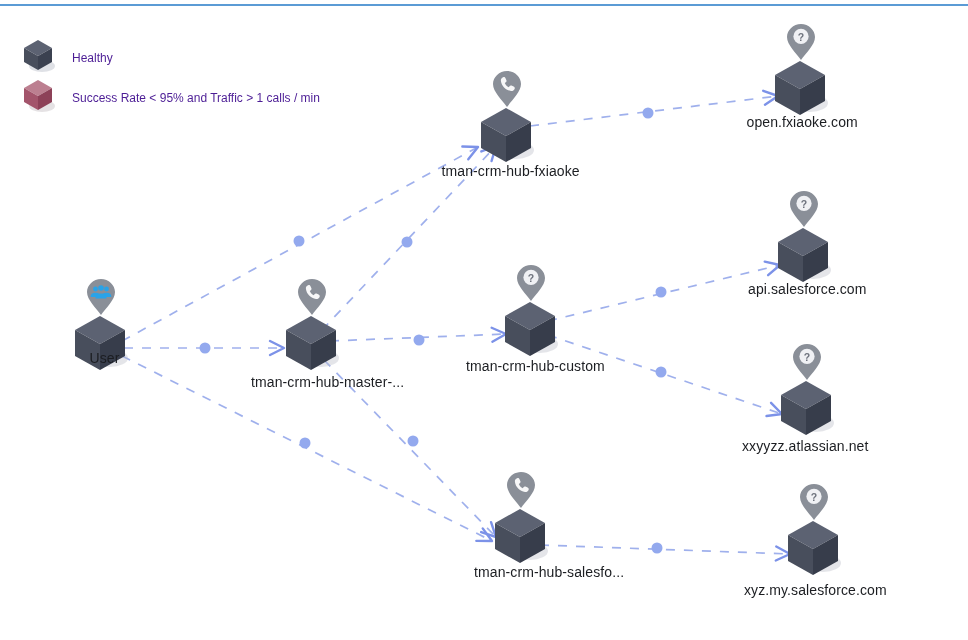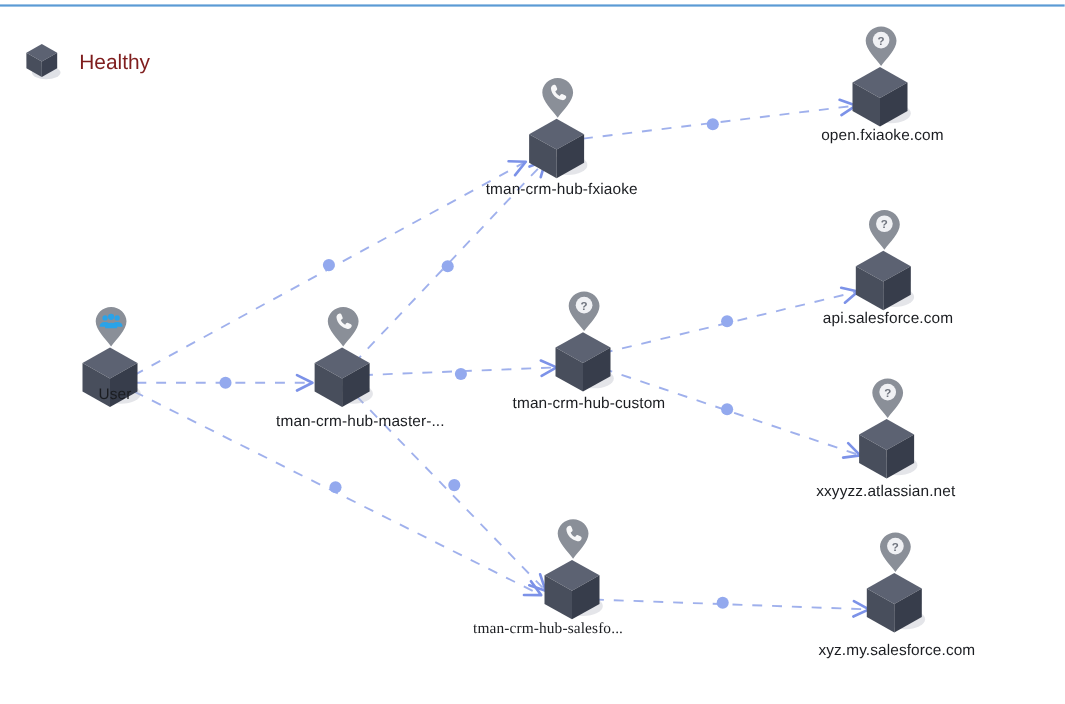--- a/index.html
+++ b/index.html
@@ -13,21 +13,21 @@
   
   .top-rule{
     position:absolute;left:0;top:4px;width:968px;height:2px;
     background:#5b9bd5;
   }
 
   
   .legend{position:absolute;left:22px;top:38px;}
   .legend-row{display:flex;align-items:center;height:40px;}
   .legend-label{
-    margin-left:16px;font-size:19px;color:#7f1d1d;white-space:nowrap;
+    margin-left:16px;font-size:12px;color:#4c1d95;white-space:nowrap;
   }
 
   
   .cube{position:absolute;width:54px;height:58px;}
   .cube svg{position:absolute;left:0;top:0;overflow:visible;}
 
   
   .pin{position:absolute;width:30px;height:38px;}
   .pin svg{position:absolute;left:0;top:0;}
 
@@ -59,20 +59,31 @@
       <span>
         <svg width="34" height="36" viewBox="0 0 34 36">
           <ellipse cx="20" cy="28" rx="13" ry="6" fill="#b9bdc8" opacity=".45"></ellipse>
           <polygon points="16,2 30,10 16,18 2,10" fill="#5c6272"></polygon>
           <polygon points="2,10 16,18 16,32 2,24" fill="#484e5c"></polygon>
           <polygon points="30,10 16,18 16,32 30,24" fill="#3b4150"></polygon>
         </svg>
       </span>
       <span class="legend-label">Healthy</span>
     </div>
+    <div class="legend-row">
+      <span>
+        <svg width="34" height="36" viewBox="0 0 34 36">
+          <ellipse cx="20" cy="28" rx="13" ry="6" fill="#c6bfc4" opacity=".45"></ellipse>
+          <polygon points="16,2 30,10 16,18 2,10" fill="#bc7f90"></polygon>
+          <polygon points="2,10 16,18 16,32 2,24" fill="#a3546b"></polygon>
+          <polygon points="30,10 16,18 16,32 30,24" fill="#8d4158"></polygon>
+        </svg>
+      </span>
+      <span class="legend-label">Success Rate &lt; 95% and Traffic &gt; 1 calls / min</span>
+    </div>
   </div>
 
   <svg id="edges">
       <g>
         <path class="edge-path" d="M 122 341 L 478 147" stroke="#9aaceb"></path>
         <circle class="edge-dot" cx="299" cy="241" r="5.5" fill="#93a9ee"></circle>
         <path class="edge-arrow" d="M -14 -7 L 0 0 L -14 7" stroke="#7c92e8" transform="translate(478,147) rotate(-25)"></path>
       </g>
       <g>
         <path class="edge-path" d="M 124 348 L 284 348" stroke="#9aaceb"></path>
@@ -207,21 +218,21 @@
         </div>
         <div class="cube" style="left: 0px; top: 34px;">
           <svg width="64" height="64" viewBox="0 0 64 64">
             <ellipse cx="38" cy="46" rx="18" ry="9" fill="#b7bbc6" opacity=".38"></ellipse>
             <polygon points="28,4 53,18 28,32 3,18" fill="#5c6272"></polygon>
             <polygon points="3,18 28,32 28,58 3,44" fill="#484e5c"></polygon>
             <polygon points="53,18 28,32 28,58 53,44" fill="#373d4b"></polygon>
           </svg>
         </div>
       </div>
-      <div class="node-label" style="left: 430px; top: 564px; width: auto; text-align: right; font-family: Liberation Serif, serif;">tman-crm-hub-salesfo...</div>
+      <div class="node-label" style="left: 474px; top: 564px; width: auto; text-align: right;">tman-crm-hub-salesfo...</div>
       <div class="node-wrap" style="left: 772px; top: 23px;">
         <div class="pin" style="left: 14px; top: 0px;">
           <svg width="30" height="38" viewBox="0 0 30 38">
             <path d="M15 1 C7.3 1 1 7.1 1 14.1 C1 22 10 30 15 37 C20 30 29 22 29 14.1 C29 7.1 22.7 1 15 1 Z" fill="#8a8f98"></path>
             <circle cx="15" cy="13.4" r="7.6" fill="#f0f1f4"></circle>
             <text x="15" y="17.6" text-anchor="middle" font-family="Liberation Sans, sans-serif" font-size="10.5" font-weight="bold" fill="#6f747e">?</text>
           </svg>
         </div>
         <div class="cube" style="left: 0px; top: 34px;">
           <svg width="64" height="64" viewBox="0 0 64 64">

